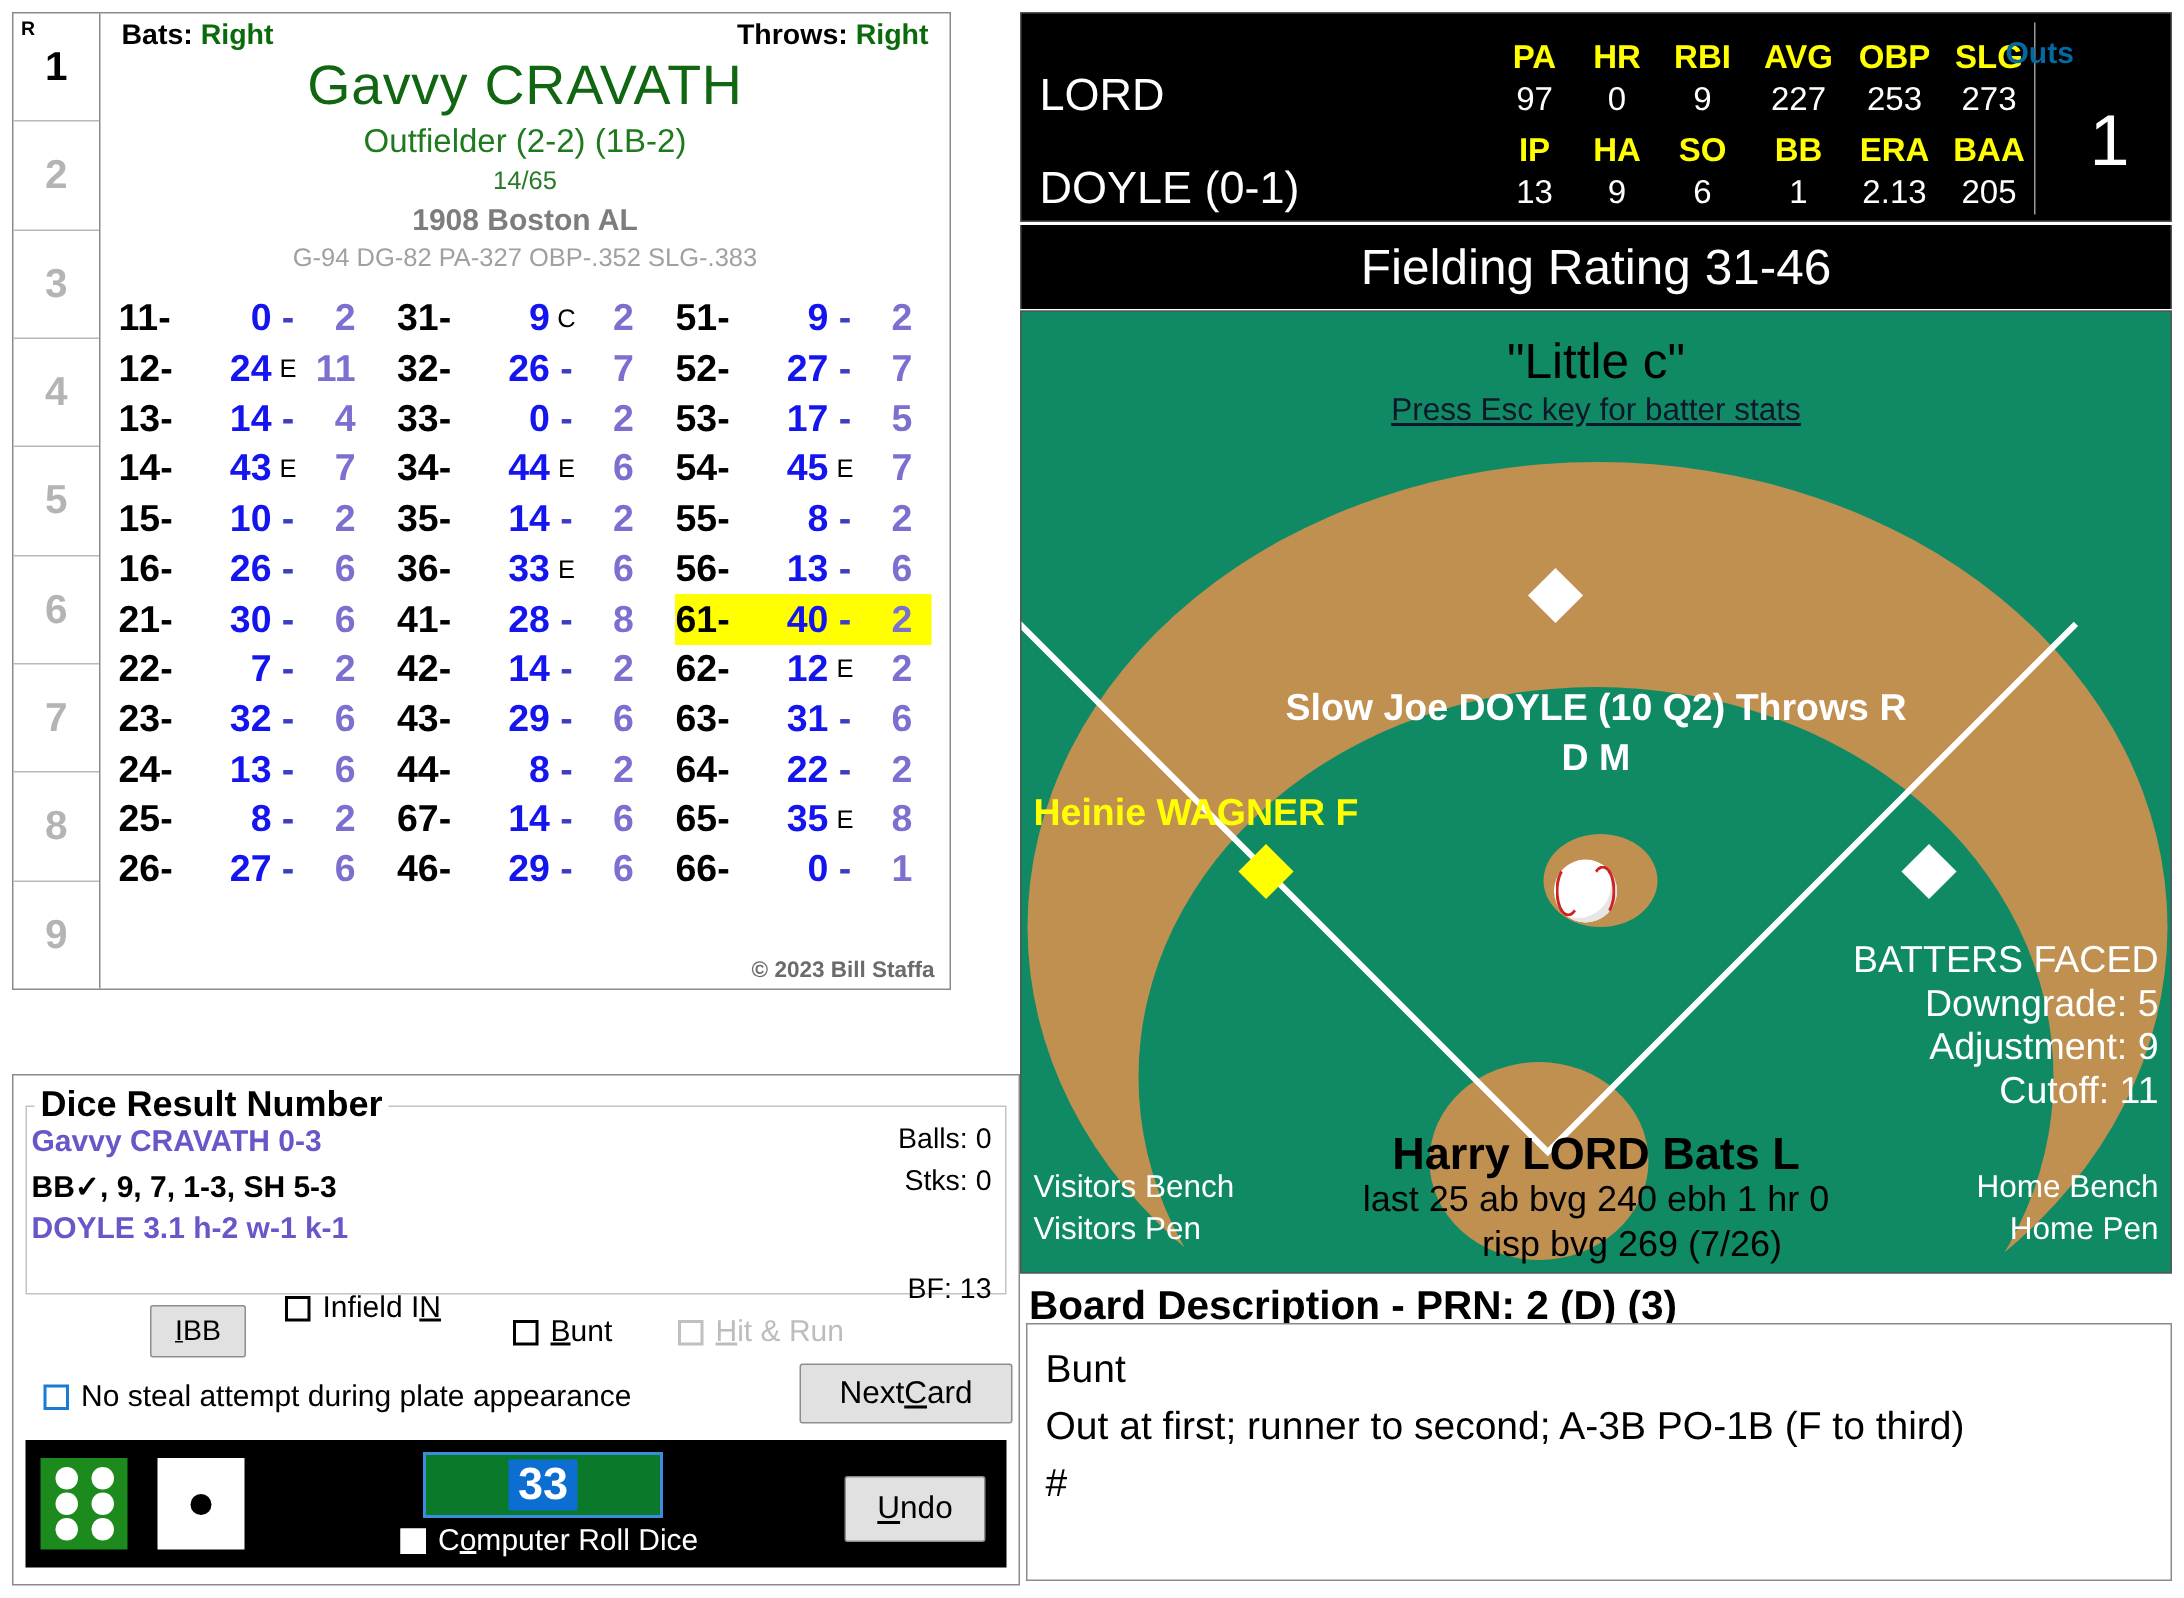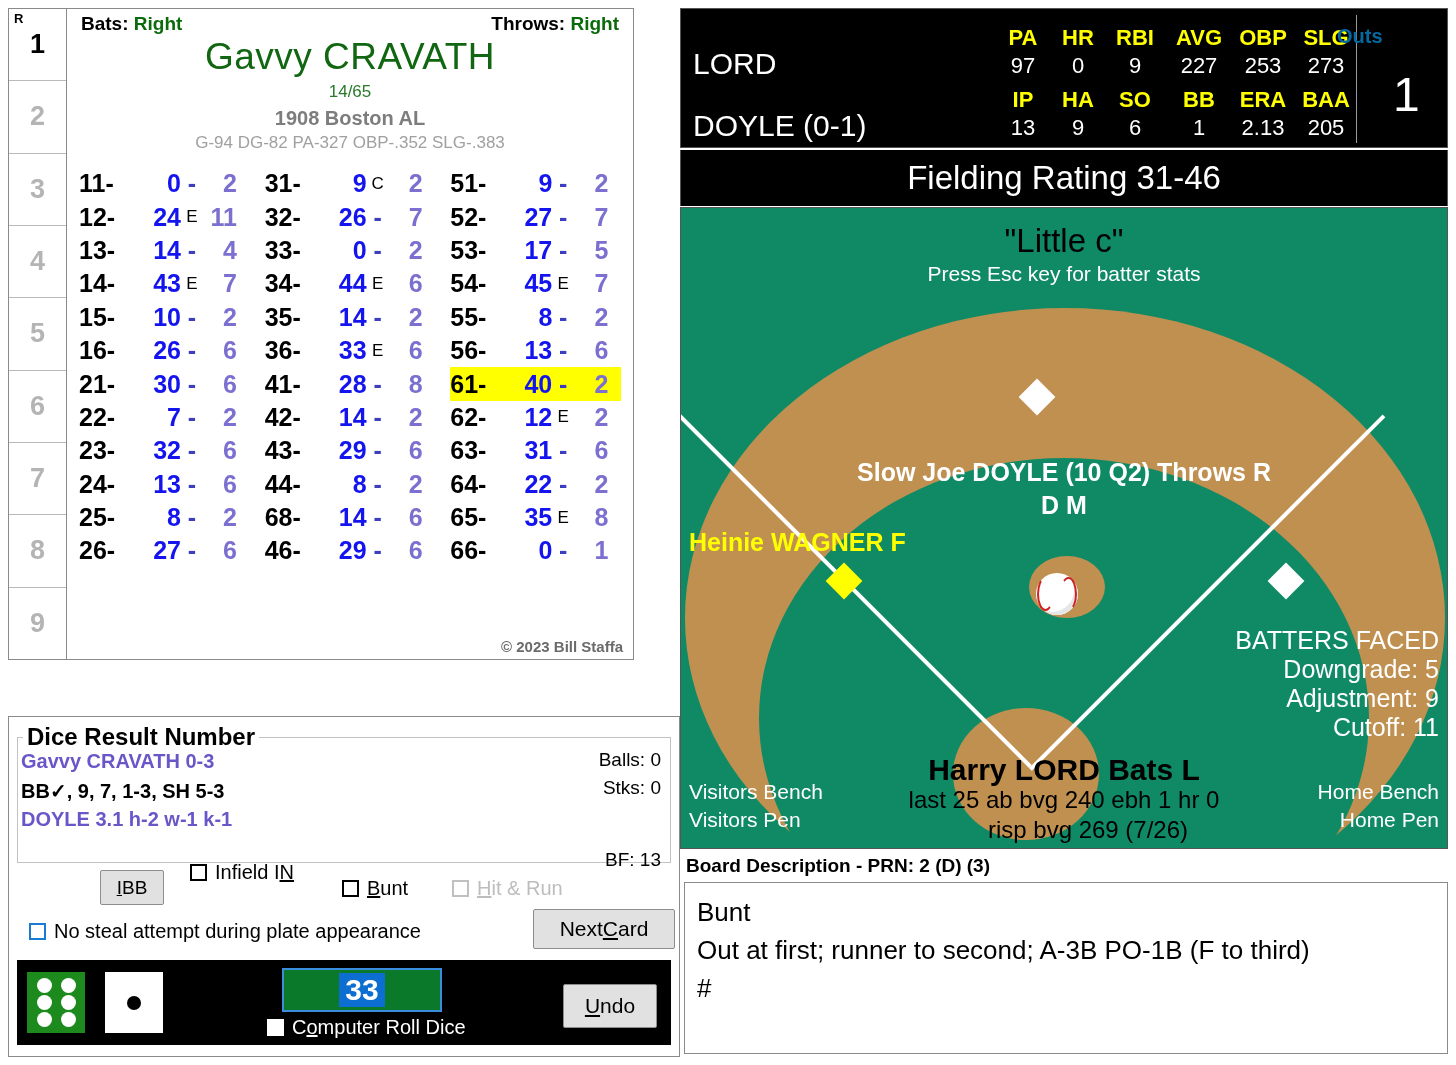--- a/index.html
+++ b/index.html
@@ -133,41 +133,41 @@
   #ball{position:absolute;left:355px;top:365px;width:42px;height:42px;border-radius:50%;
       background:#fff;box-shadow:inset -5px -4px 0 -1px #e6e6e6;}
   #ball::before,#ball::after{content:"";position:absolute;width:13px;height:30px;
       border:2px solid #cf2222;border-radius:50%;top:4px;}
   #ball::before{left:1px;border-right-color:transparent;border-top-color:transparent;}
   #ball::after{right:1px;border-left-color:transparent;border-bottom-color:transparent;}
 
   #field-nick{position:absolute;left:0;right:0;top:14px;text-align:center;font-size:33px;
       color:#000;}
   #field-esc{position:absolute;left:0;right:0;top:54px;text-align:center;font-size:21px;
-      color:#ffffff;}
+      color:#0f172a;text-decoration:underline;}
   #pitcher-line{position:absolute;left:0;right:0;top:250px;text-align:center;font-size:25px;
       color:#fff;font-weight:bold;}
   #pitcher-sub{position:absolute;left:0;right:0;top:283px;text-align:center;font-size:25px;
       color:#fff;font-weight:bold;}
   #runner-first{position:absolute;left:8px;top:320px;font-size:25px;color:#ffff00;
       font-weight:bold;}
   #bf-block{position:absolute;right:8px;top:418px;text-align:right;color:#fff;font-size:25px;
       line-height:29px;}
   #batter-name{position:absolute;left:0;right:0;top:545px;text-align:center;font-size:30px;
       color:#000;font-weight:bold;}
   #batter-l1{position:absolute;left:0;right:0;top:578px;text-align:center;font-size:24px;
       color:#000;}
   #batter-l2{position:absolute;left:0;right:0;top:608px;text-align:center;font-size:24px;
       color:#000;padding-left:48px;}
   .bench{position:absolute;font-size:21px;color:#fff;cursor:pointer;}
   #visitors-bench{left:8px;top:572px;} #visitors-pen{left:8px;top:600px;}
   #home-bench{right:8px;top:572px;} #home-pen{right:8px;top:600px;}
 
   
-  #board-title{position:absolute;left:686px;top:855px;font-size:19px;font-weight:bold;color:#000;}
+  #board-title{position:absolute;left:686px;top:855px;font-size:27px;font-weight:bold;color:#000;}
   #board-box{position:absolute;left:684px;top:882px;width:764px;height:172px;background:#fff;
       border:1px solid #8a8a8a;box-sizing:border-box;padding:10px 12px;}
   .board-line{font-size:26px;color:#000;line-height:38px;}
 </style>
 </head>
 <body>
 
 <div id="player-card">
 
   <div id="inning-column">
@@ -207,20 +207,21 @@
         <span>Bats:</span>
         <span class="val">Right</span>
       </div>
       <div>
         <span>Throws:</span>
         <span class="val">Right</span>
       </div>
     </div>
 
     <div class="player-name">Gavvy CRAVATH</div>
+    <div class="player-pos">Outfielder (2-2) (1B-2)</div>
     <div class="player-num">14/65</div>
     <div class="player-team">1908 Boston AL</div>
     <div class="player-stats">G-94 DG-82 PA-327 OBP-.352 SLG-.383</div>
 
     <div id="dice-grid">
         <div class="dice-col">
           <div class="dice-row">
             <span class="dk">11-</span>
             <span class="dv">0</span>
             <span class="ds dash">-</span>
@@ -348,21 +349,21 @@
             <span class="ds dash">-</span>
             <span class="dt">6</span>
           </div>
           <div class="dice-row">
             <span class="dk">44-</span>
             <span class="dv">8</span>
             <span class="ds dash">-</span>
             <span class="dt">2</span>
           </div>
           <div class="dice-row">
-            <span class="dk">68-</span>
+            <span class="dk">67-</span>
             <span class="dv">14</span>
             <span class="ds dash">-</span>
             <span class="dt">6</span>
           </div>
           <div class="dice-row">
             <span class="dk">46-</span>
             <span class="dv">29</span>
             <span class="ds dash">-</span>
             <span class="dt">6</span>
           </div>

